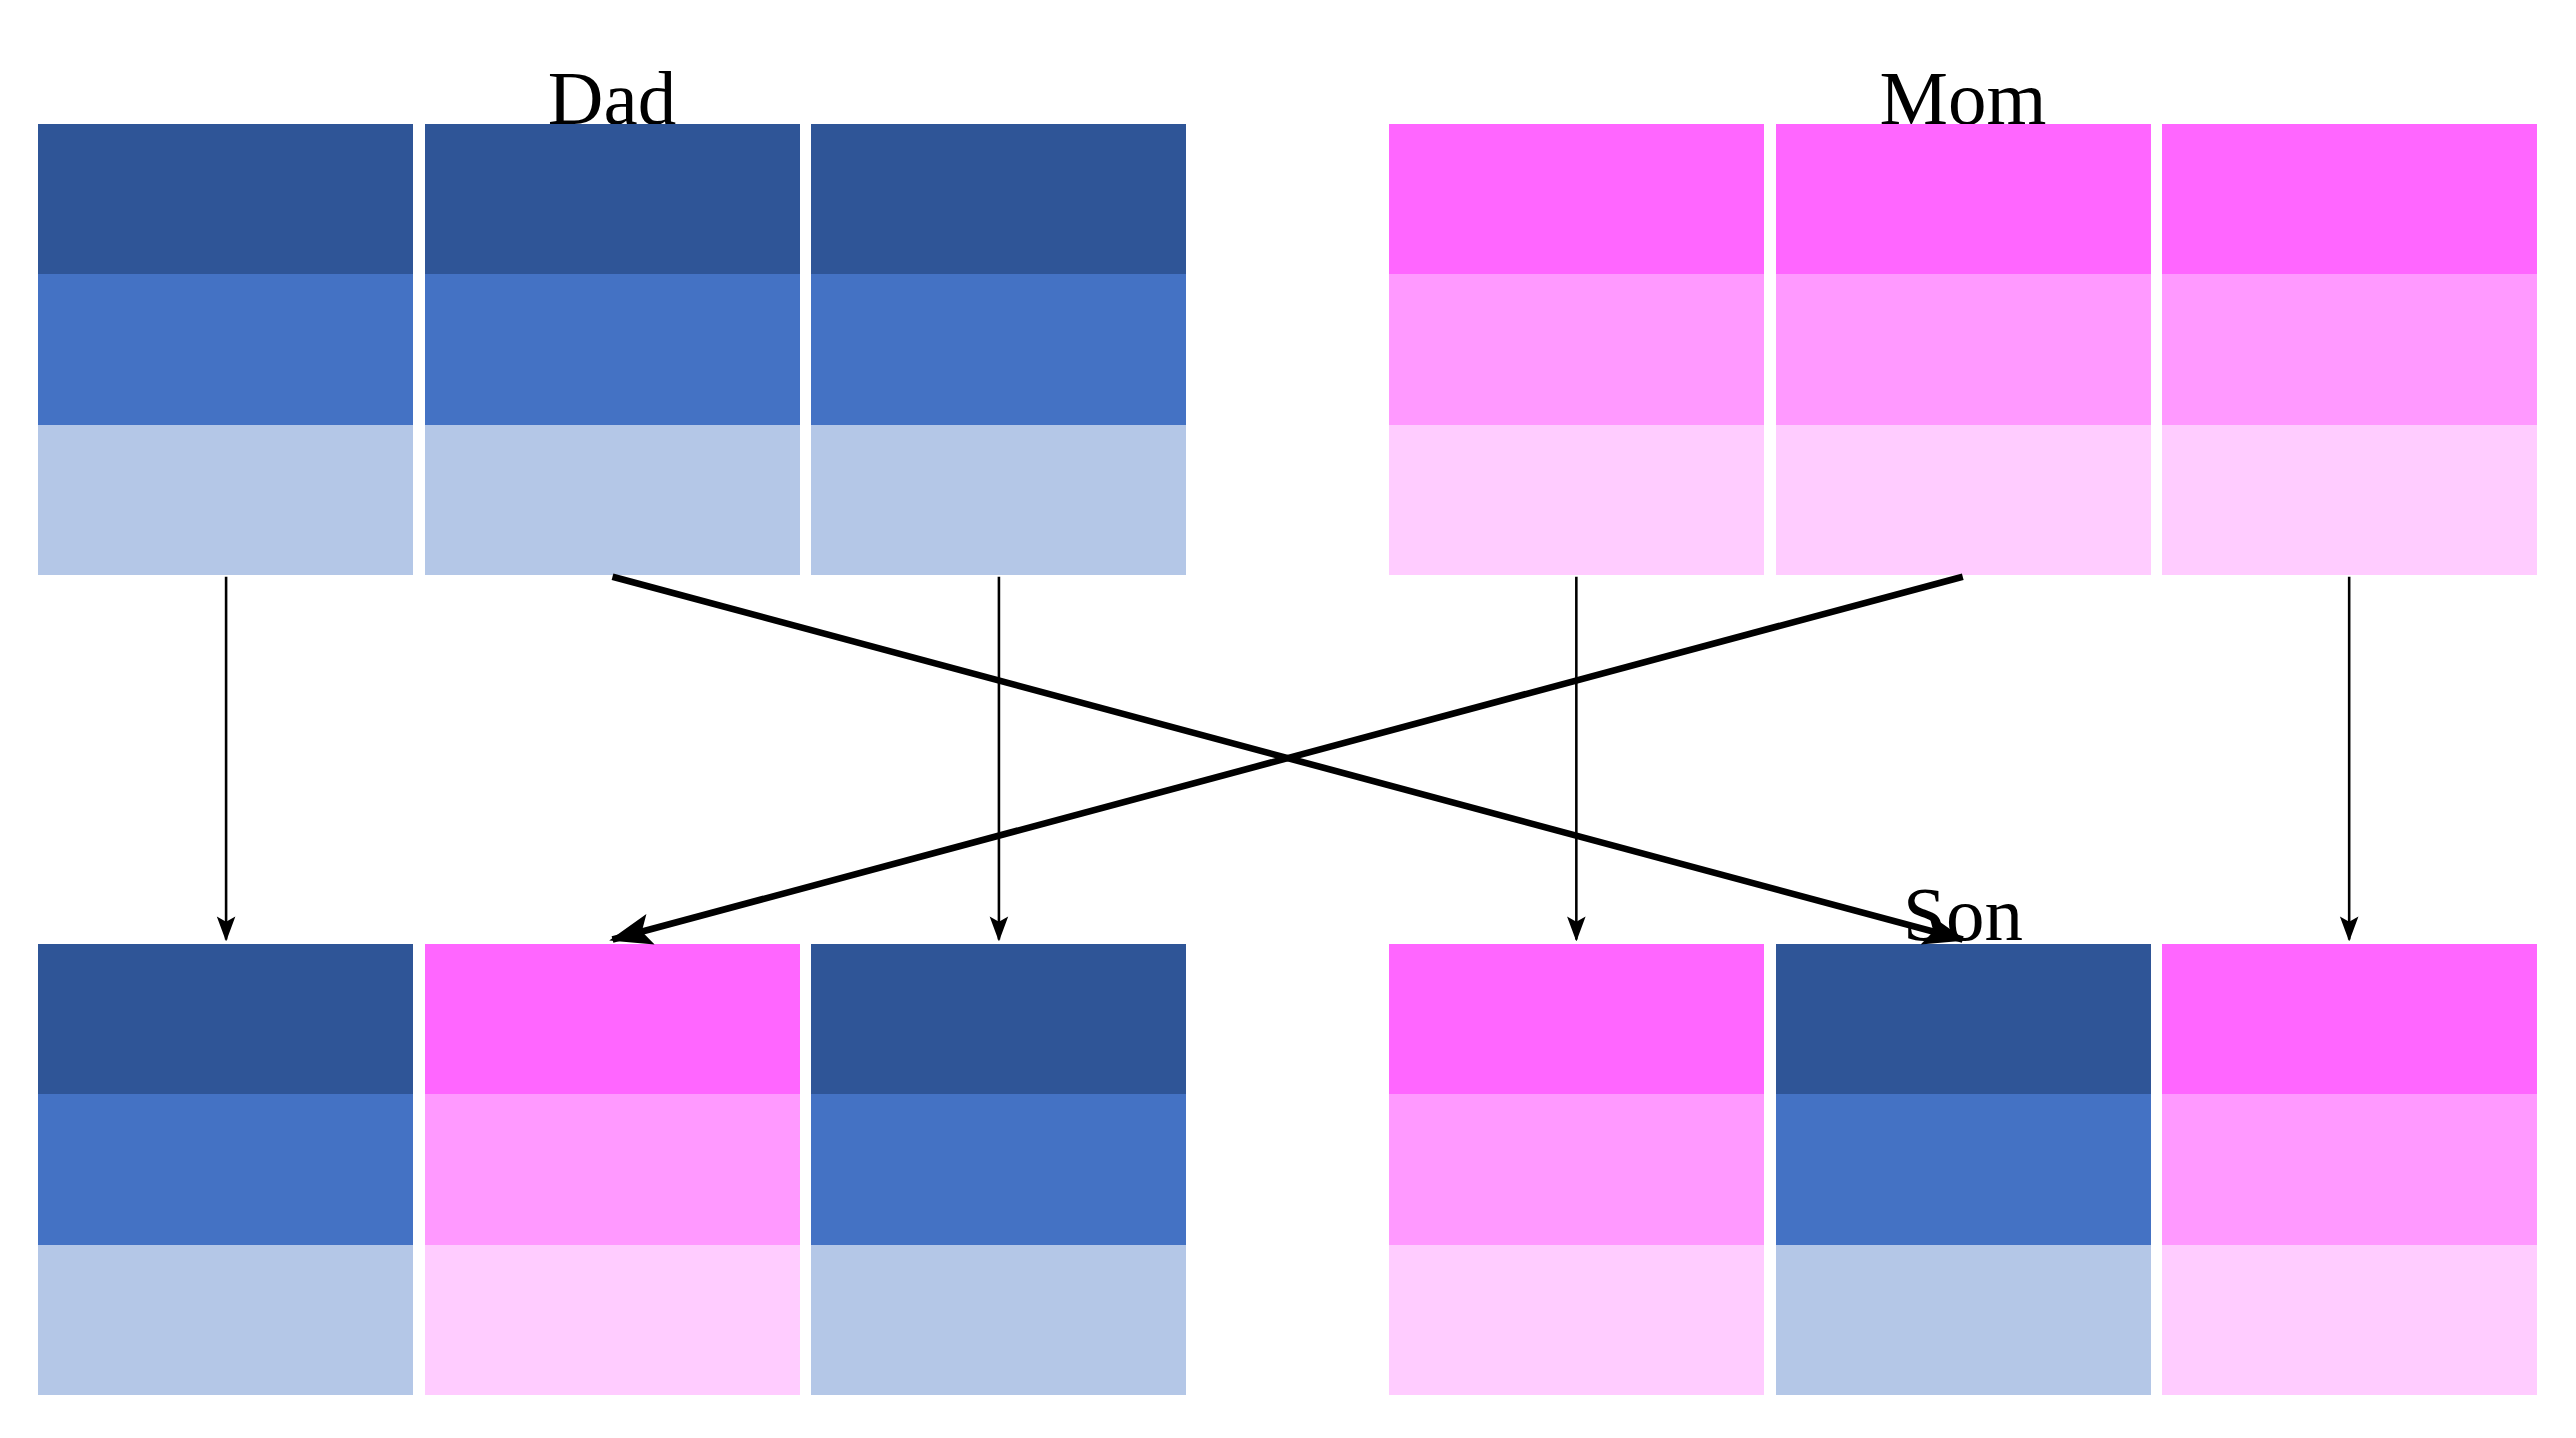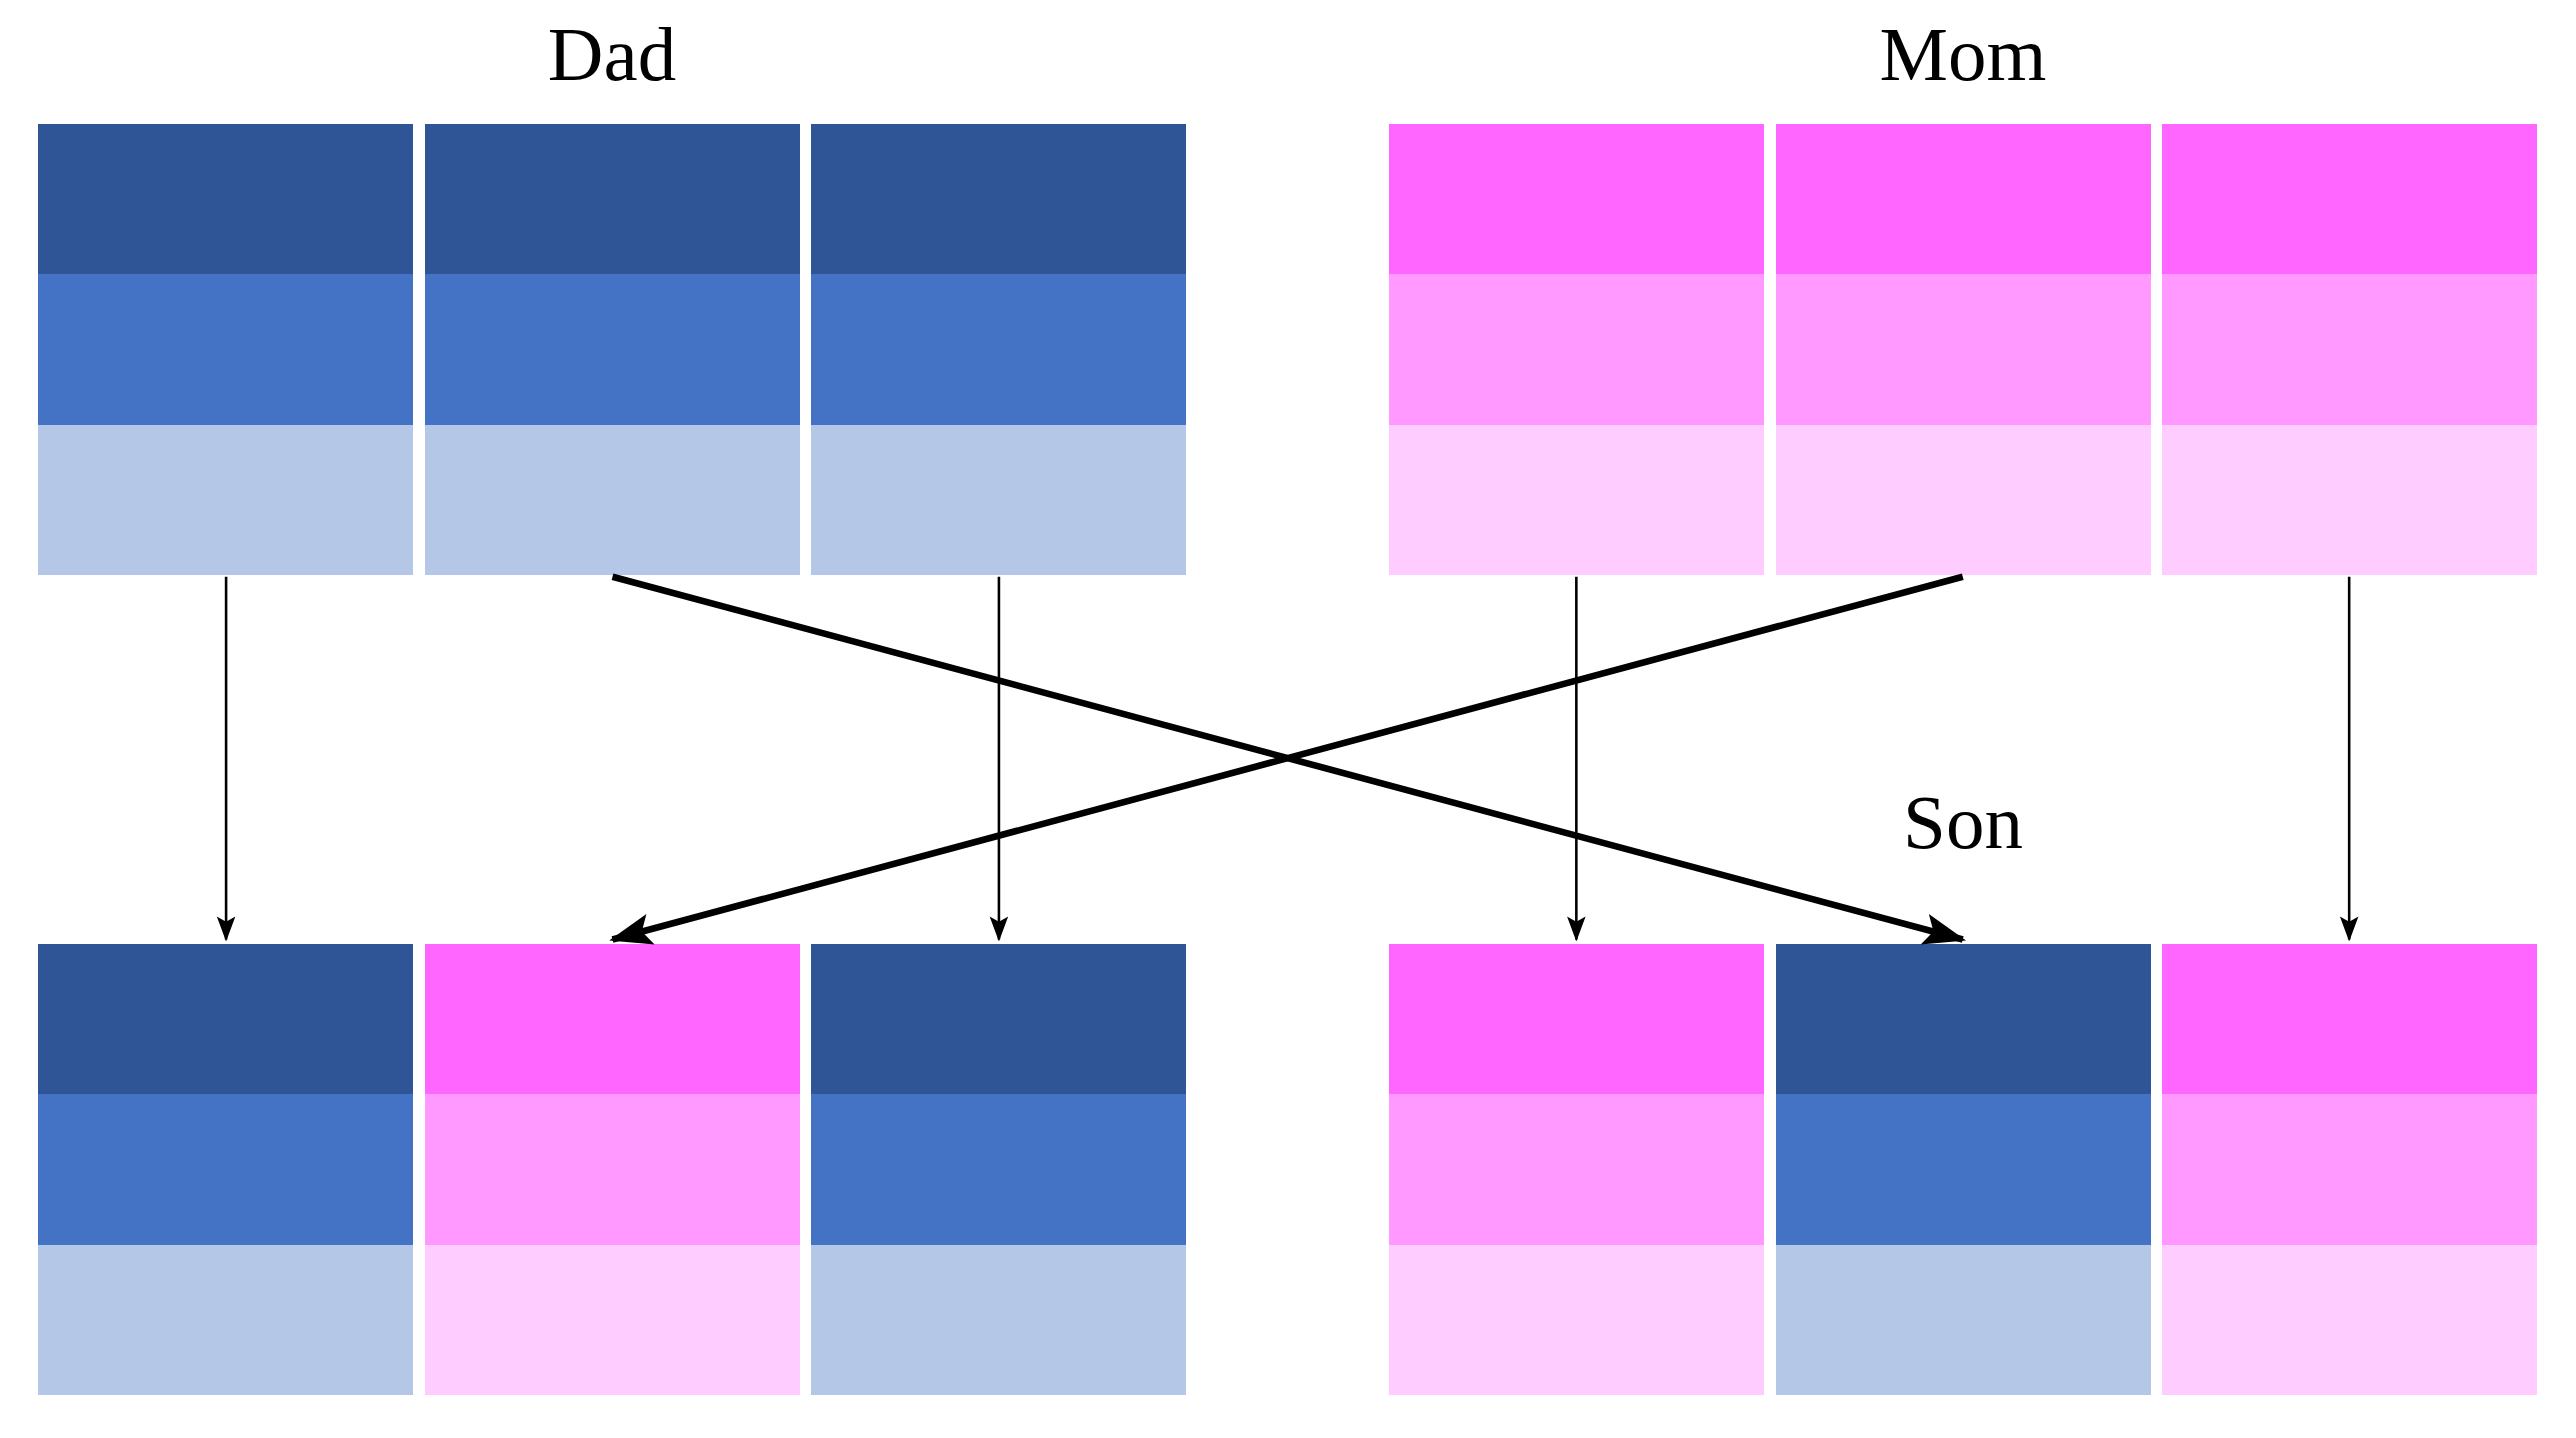--- a/index.html
+++ b/index.html
@@ -12,20 +12,21 @@
     overflow: hidden;
     font-family: "Liberation Serif", serif;
   }
   .fig-label {
     position: absolute;
     transform: translateX(-50%);
     font-size: 77px;
     line-height: 1.1;
     color: #000000;
     white-space: nowrap;
+    margin-top: 44px;
   }
   .chromosome {
     position: absolute;
     display: flex;
     flex-direction: column;
   }
   .band { flex: 1 1 0; }
   #arrow-layer {
     position: absolute;
     left: 0;
@@ -33,21 +34,21 @@
     pointer-events: none;
   }
 </style>
 </head>
 <body>
 
 <div class="canvas">
 
   <div class="fig-label" style="left:612px; top:11.8px;">Dad</div>
   <div class="fig-label" style="left:1963px; top:11.8px;text-align:right;">Mom</div>
-  <div class="fig-label" style="left:1963px; top:780px;">Son</div>
+  <div class="fig-label" style="left:1963px; top:828px;">Son</div>
 
   <div id="blocks">
       <div class="chromosome" style="left: 38px; top: 124px; width: 375px; height: 451px;">
         <div class="band" style="background: rgb(47, 85, 151);"></div>
         <div class="band" style="background: rgb(68, 114, 196);"></div>
         <div class="band" style="background: rgb(180, 199, 231);"></div>
       </div>
       <div class="chromosome" style="left: 425px; top: 124px; width: 375px; height: 451px;">
         <div class="band" style="background: rgb(47, 85, 151);"></div>
         <div class="band" style="background: rgb(68, 114, 196);"></div>

